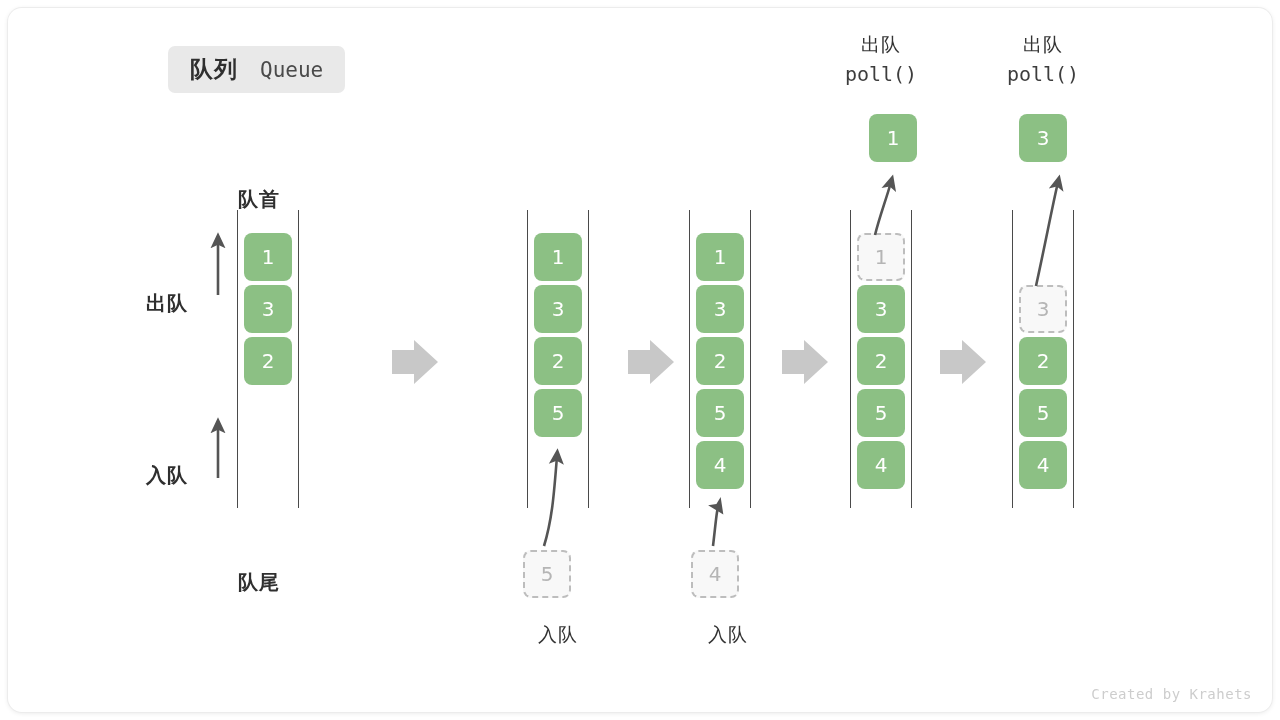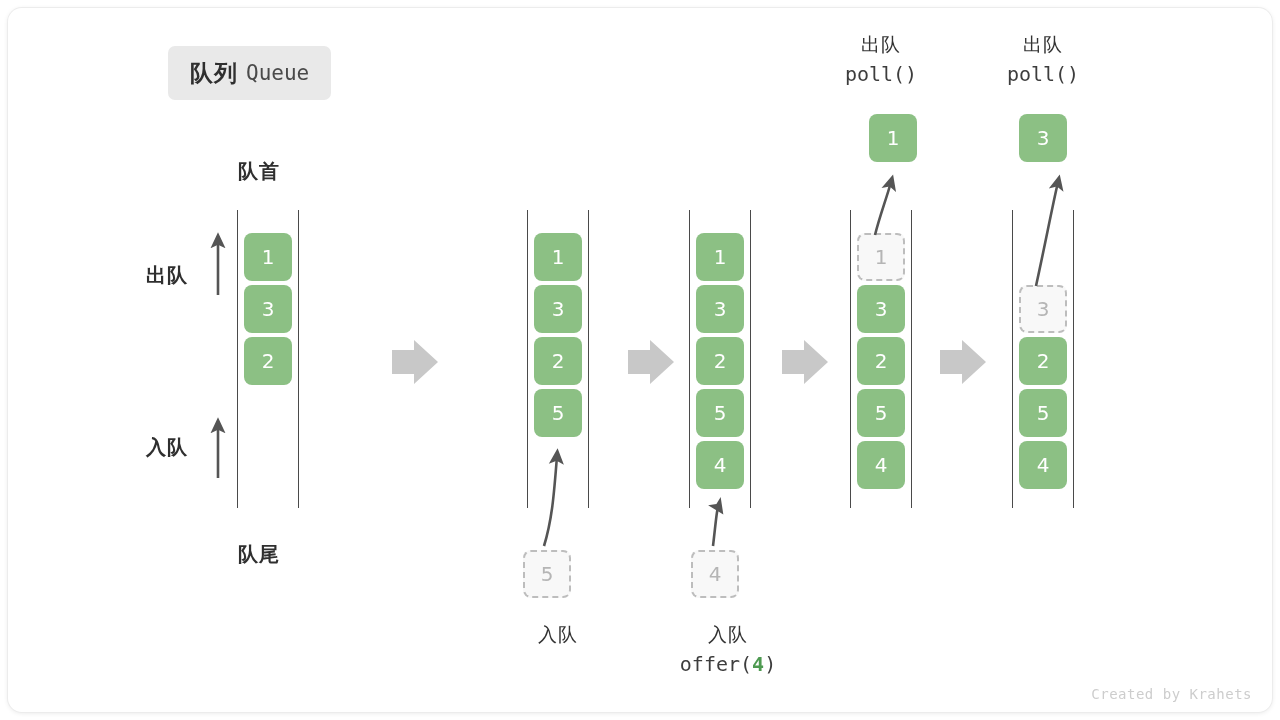--- a/index.html
+++ b/index.html
@@ -25,46 +25,47 @@
     border-radius: 14px;
     box-shadow: 0 0 0 1px #ececec, 0 1px 5px rgba(0,0,0,0.10);
     box-sizing: border-box;
   }
 
   
   .title-badge {
     position: absolute;
     left: 168px;
     top: 46px;
-    height: 54px;
+    height: 47px;
     padding: 0 22px;
     background: #e9e9e9;
     border-radius: 7px;
     display: flex;
     align-items: center;
-    gap: 8px;
+    gap: 22px;
     white-space: nowrap;
   }
   .title-cn {
     font-size: 23px;
     font-weight: bold;
     color: #2f2f2f;
     letter-spacing: 1px;
   }
   .title-en {
     font-family: "DejaVu Sans Mono", monospace;
     font-size: 21px;
     color: #4a4a4a;
   }
 
   
   .lbl {
     position: absolute;
     white-space: nowrap;
     color: #333333;
+    margin-top: 28px;
   }
   .lbl-bold-cn {
     font-size: 20px;
     font-weight: bold;
     letter-spacing: 1px;
     color: #2f2f2f;
   }
   .op-label {
     position: absolute;
     text-align: center;
@@ -192,21 +193,20 @@
   <div class="op-label" style="left:968px; top:30px; width:150px;">
     <div class="op-cn">出队</div>
     <div class="op-code">poll()</div>
   </div>
 
   <div class="op-label" style="left:483px; top:620px; width:150px;">
     <div class="op-cn">入队</div>
   </div>
   <div class="op-label" style="left:653px; top:620px; width:150px;">
     <div class="op-cn">入队</div>
-    <div class="op-code"><span>offer(</span><span class="num">4</span><span>)</span></div>
   </div>
 
   <div class="col" id="col-0" style="left:237px; top:210px; width:62px; height:298px;">
     <div class="rail left" style="height:298px;"></div>
     <div class="rail right" style="height:298px;"></div>
   <div class="slot filled" style="left: 7px; top: 23px;">1</div>
       <div class="slot filled" style="left: 7px; top: 75px;">3</div>
       <div class="slot filled" style="left: 7px; top: 127px;">2</div>
     </div>
   <div class="col" id="col-1" style="left:527px; top:210px; width:62px; height:298px;">

